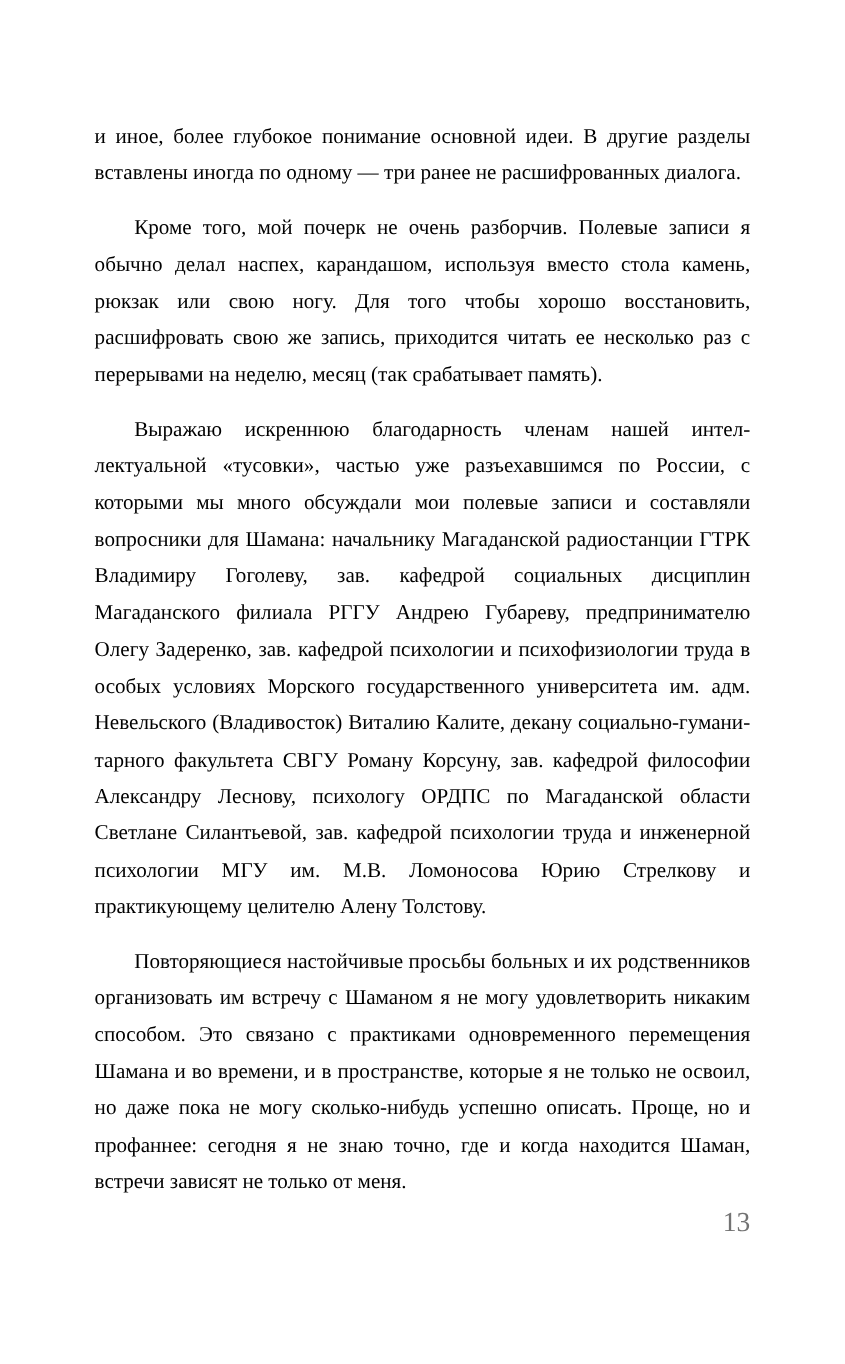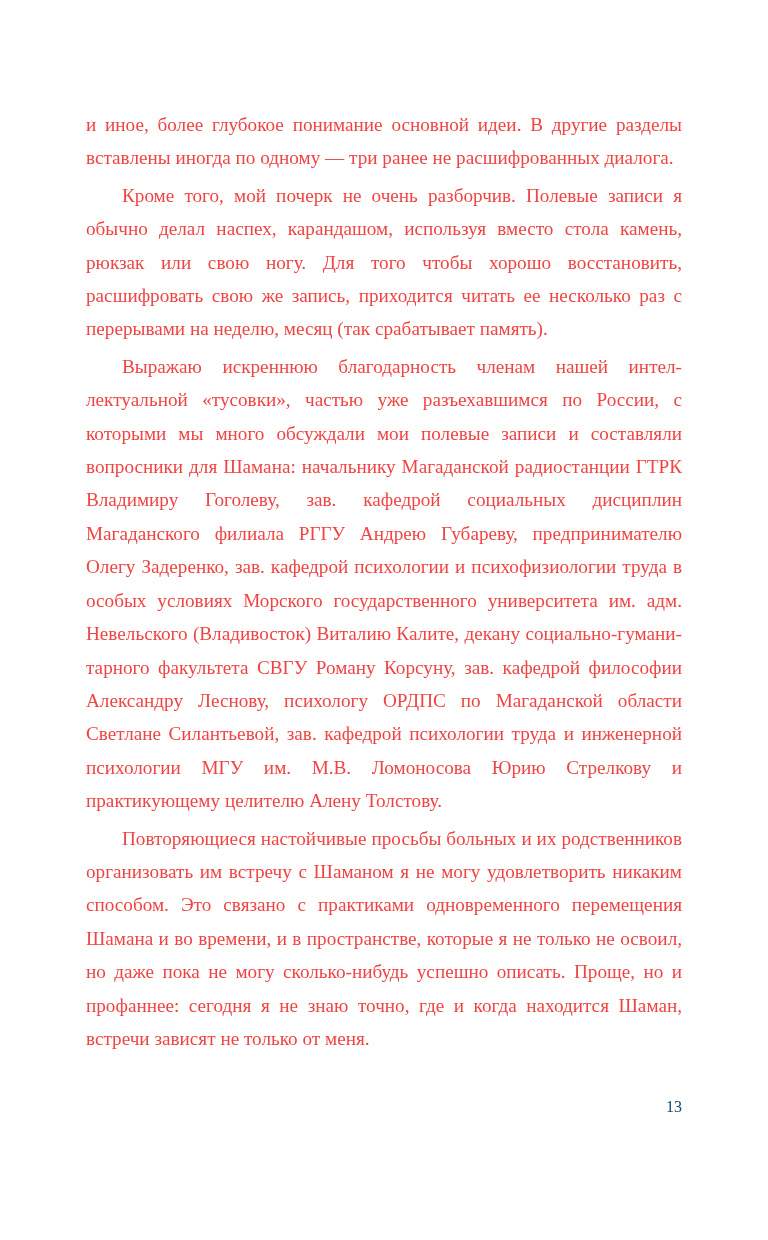--- a/index.html
+++ b/index.html
@@ -15,48 +15,48 @@
     overflow: hidden;
   }
   .text-column {
     position: absolute;
     left: 86px;
     top: 108px;
     width: 596px;
     font-family: "Liberation Serif", "DejaVu Serif", serif;
     font-size: 19.2px;
     line-height: 33.4px;
-    color: #ef4444;
+    color: #000000;
     text-align: justify;
     text-justify: inter-word;
     hyphens: manual;
     -webkit-hyphens: manual;
   }
   .para {
     margin: 0;
     text-indent: 0;
   }
   .para.indented {
     text-indent: 36px;
   }
   .para + .para {
-    margin-top: 4px;
+    margin-top: 16px;
   }
   .bold {
     font-weight: normal;
   }
   .page-number {
     position: absolute;
     left: 0;
     top: 1098px;
     width: 682px;
     text-align: right;
     font-family: "Liberation Serif", "DejaVu Serif", serif;
-    font-size: 16px;
-    color: #0c4a6e;
+    font-size: 25px;
+    color: #737373;
   }
 </style>
 </head>
 <body>
 
 <div class="page">
 
   <div class="text-column">
 
     <p class="para">и иное, более глубокое понимание основной идеи. В другие разделы вставлены иногда по одному — три ранее не расшиф­рованных диалога.</p>

